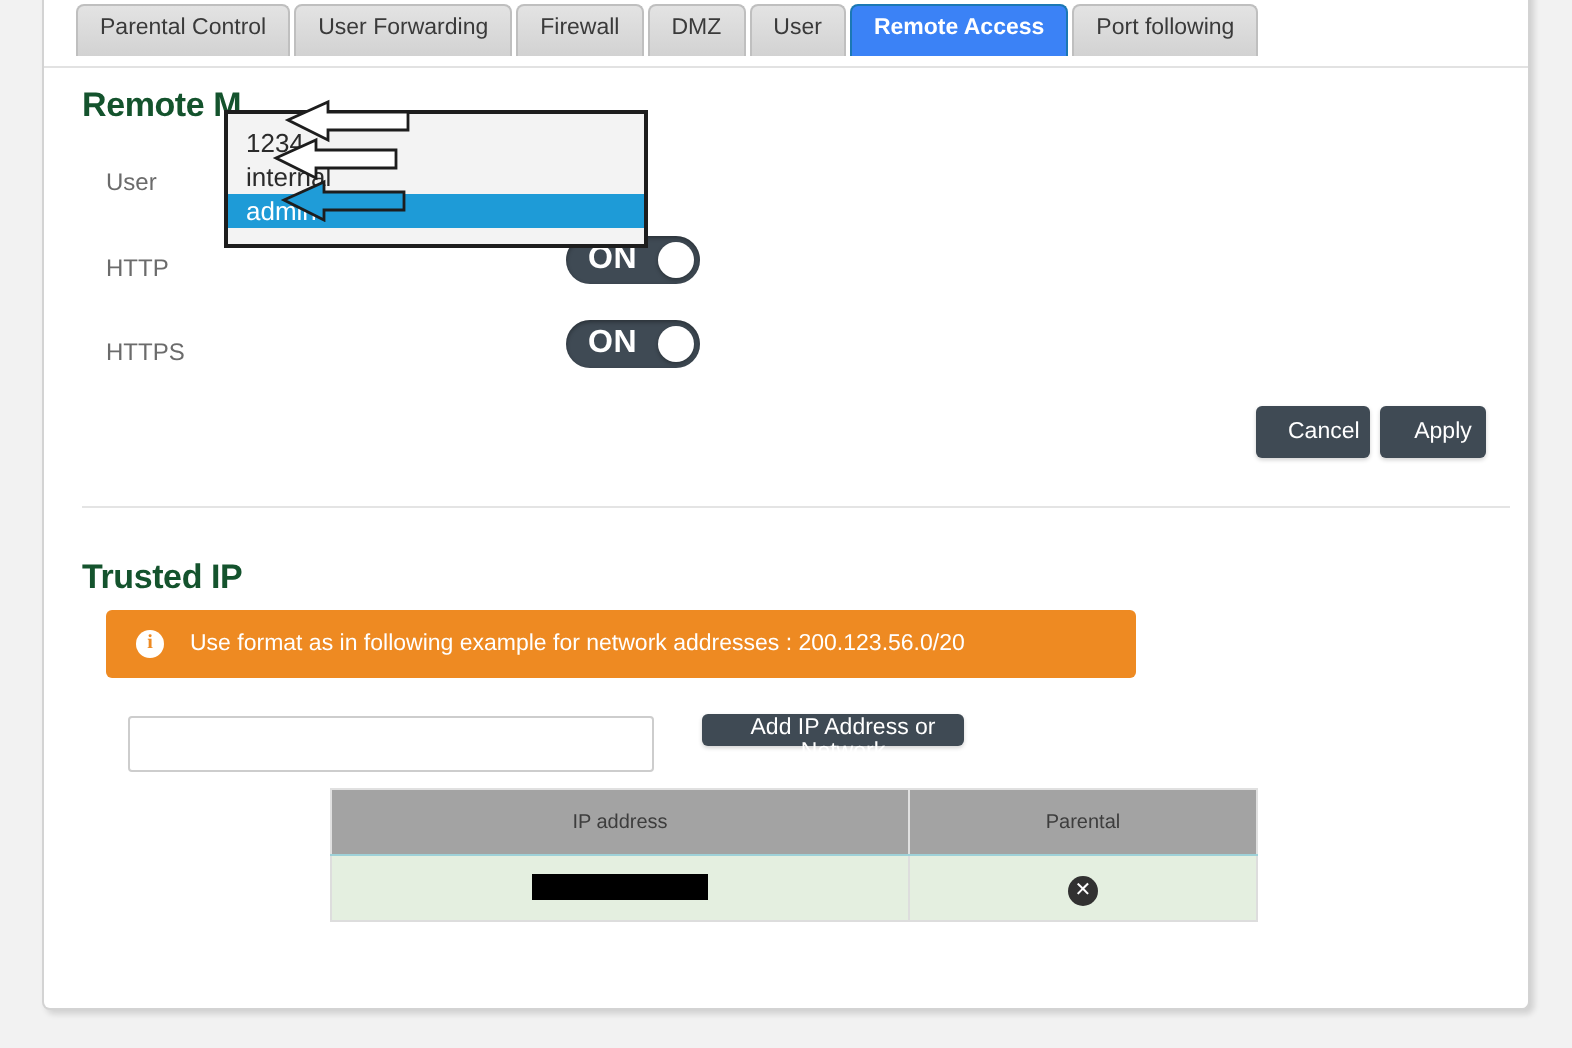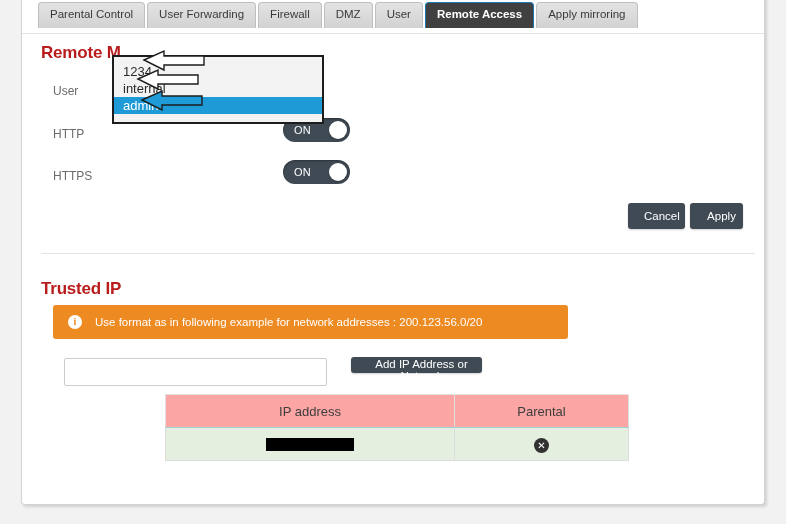--- a/index.html
+++ b/index.html
@@ -50,40 +50,40 @@
     background: linear-gradient(#e3e3e3, #d2d2d2);
     border: 1px solid #bfbfbf;
     border-bottom: none;
     border-radius: 4px 4px 0 0;
     box-sizing: border-box;
     white-space: nowrap;
     cursor: pointer;
     user-select: none;
   }
   .tab.active {
-    background: #404040;
+    background: #3b82f6;
     border-color: #1b78b4;
     color: #ffffff;
     font-weight: bold;
   }
   #tabline {
     position: absolute;
     left: 0px;
     top: 39px;
     width: 742px;
     height: 1px;
     background: #e2e2e2;
   }
 
   
   .section-title {
     position: absolute;
     font-size: 17px;
     font-weight: bold;
-    color: #b91c1c;
+    color: #14532d;
     letter-spacing: -0.2px;
     white-space: nowrap;
   }
   #title-remote { left: 19px; top: 49px; }
   #title-trusted { left: 19px; top: 285px; }
 
   
   .form-label {
     position: absolute;
     left: 31px;
@@ -105,22 +105,22 @@
     cursor: pointer;
     box-shadow: inset 0 1px 2px rgba(0,0,0,0.35);
   }
   #toggle-http  { top: 124px; }
   #toggle-https { top: 166px; }
   .toggle-text {
     position: absolute;
     left: 11px;
     top: 0;
     line-height: 24px;
-    font-size: 11px;
-    font-weight: normal;
+    font-size: 16px;
+    font-weight: bold;
     color: #ffffff;
     letter-spacing: 0.3px;
   }
   .toggle-knob {
     position: absolute;
     right: 3px;
     top: 3px;
     width: 18px;
     height: 18px;
     border-radius: 50%;
@@ -255,25 +255,25 @@
   
   #ip-table {
     position: absolute;
     left: 143px;
     top: 400px;
     width: 463px;
     border-collapse: collapse;
     table-layout: fixed;
   }
   #ip-table th {
-    background: #fca5a5;
+    background: #a3a3a3;
     border: 1px solid #e0e0e0;
     border-bottom: 1px solid #9ed1d8;
     height: 30px;
-    font-size: 13px;
+    font-size: 10px;
     font-weight: normal;
     color: #3d3d3d;
   }
   #ip-table td {
     background: #e4efe0;
     border: 1px solid #ddd;
     border-top: none;
     height: 30px;
     text-align: center;
     vertical-align: middle;
@@ -306,21 +306,21 @@
 
 <div id="card">
 
   <div id="tabbar">
     <div class="tab">Parental Control</div>
     <div class="tab">User Forwarding</div>
     <div class="tab">Firewall</div>
     <div class="tab">DMZ</div>
     <div class="tab">User</div>
     <div class="tab active">Remote Access</div>
-    <div class="tab">Apply mirroring</div>
+    <div class="tab">Port following</div>
   </div>
   <div id="tabline"></div>
 
   <div class="section-title" id="title-remote">Remote M</div>
 
   <div class="form-label" id="label-user">User</div>
   <div class="form-label" id="label-http">HTTP</div>
   <div class="form-label" id="label-https">HTTPS</div>
 
   <div id="user-dropdown">

